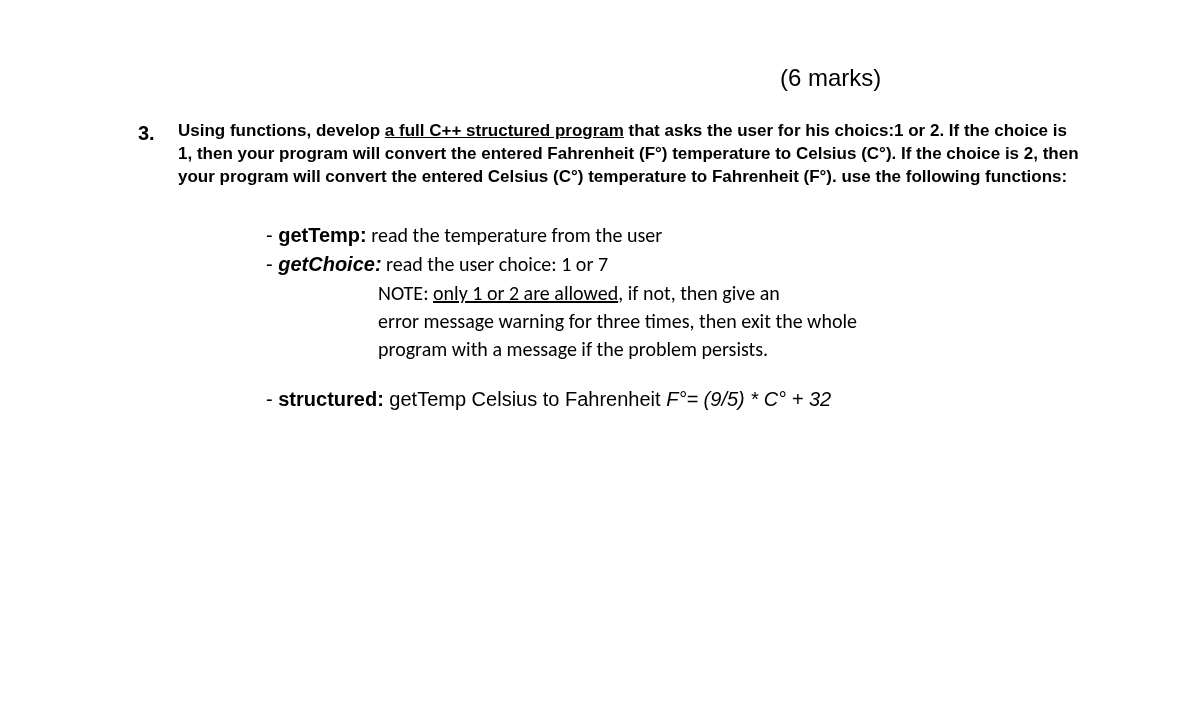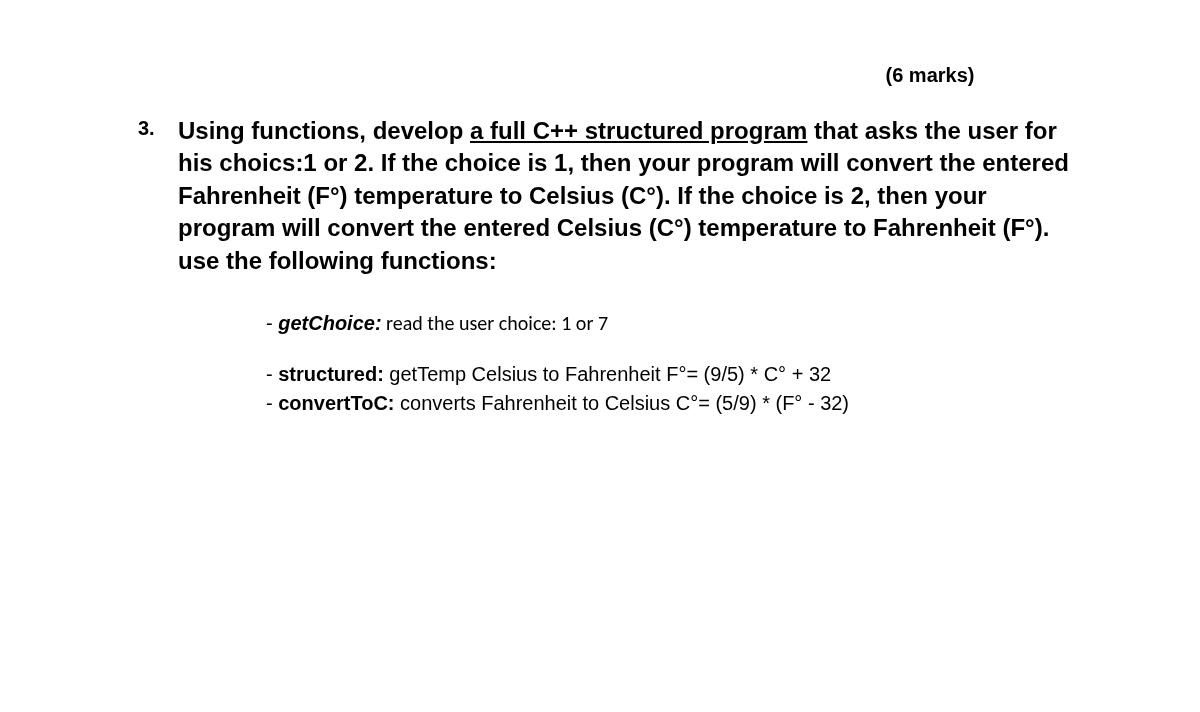--- a/index.html
+++ b/index.html
@@ -9,43 +9,42 @@
     width: 1200px;
     height: 712px;
     position: relative;
     color: #000;
   }
   .page {
     padding: 64px 120px 0 120px;
   }
   .marks {
     font-family: "Century Gothic", "Segoe UI", sans-serif;
-    font-weight: 700;
-    font-size: 20px;
+    font-weight: 400;
+    font-size: 24px;
     margin-left: 660px;
     margin-bottom: 28px;
-    text-align: center;
   }
   .q-wrap {
     display: flex;
     align-items: flex-start;
     gap: 18px;
     padding-left: 18px;
   }
   .q-num {
     font-family: "Century Gothic", "Segoe UI", sans-serif;
     font-weight: 700;
     font-size: 20px;
     line-height: 1.35;
     min-width: 22px;
   }
   .q-body {
     font-family: "Century Gothic", "Segoe UI", sans-serif;
     font-weight: 700;
-    font-size: 24px;
+    font-size: 17px;
     line-height: 1.35;
   }
   .underline { text-decoration: underline; }
   .functions {
     margin-top: 32px;
     margin-left: 146px;
     font-size: 20px;
     line-height: 1.45;
   }
   .fn-line {
@@ -55,44 +54,51 @@
   .fn-name-b { font-weight: 700; }
   .fn-name-bi { font-weight: 700; font-style: italic; }
   .calibri { font-family: Calibri, "Segoe UI", sans-serif; }
   .note-block {
     margin-left: 112px;
     font-family: Calibri, "Segoe UI", sans-serif;
     font-size: 20px;
     line-height: 1.4;
   }
   .gap { margin-top: 22px; }
-  .italic { }
+  .italic { font-style: italic; }
 </style>
 </head>
 <body>
 
 <div class="page">
 
   <div class="marks">(6 marks)</div>
 
   <div class="q-wrap">
     <div class="q-num">3.</div>
     <div class="q-body">Using functions, develop <span class="underline">a full C++ structured program</span> that asks the user for his choics:1 or 2. If the choice is 1, then your program will convert the entered Fahrenheit (F°) temperature to Celsius (C°). If the choice is 2, then your program will convert the entered Celsius (C°) temperature to Fahrenheit (F°). use the following functions:</div>
   </div>
 
   <div class="functions">
 
+    <div class="fn-line">
+      <span>- </span><span class="fn-name-b">getTemp:</span><span class="calibri"> read the temperature from the user</span>
+    </div>
 
     <div class="fn-line">
       <span>- </span><span class="fn-name-bi">getChoice:</span><span class="calibri"> read the user choice: 1 or 7</span>
     </div>
 
+    <div class="note-block">
+      <div>
+        <span>NOTE: </span><span class="underline">only 1 or 2 are allowed</span><span>, if not, then give an</span>
+      </div>
+      <div>error message warning for three times, then exit the whole</div>
+      <div>program with a message if the problem persists.</div>
+    </div>
 
     <div class="fn-line gap">
       <span>- </span><span class="fn-name-b">structured:</span><span> getTemp Celsius to Fahrenheit  </span><span class="italic">F°= (9/5) * C° + 32</span>
     </div>
 
-    <div class="fn-line">
-      <span>- </span><span class="fn-name-b">convertToC:</span><span> converts Fahrenheit to Celsius  </span><span class="italic">C°= (5/9) * (F° - 32)</span>
-    </div>
 
   </div>
 </div>
 
 </body></html>

